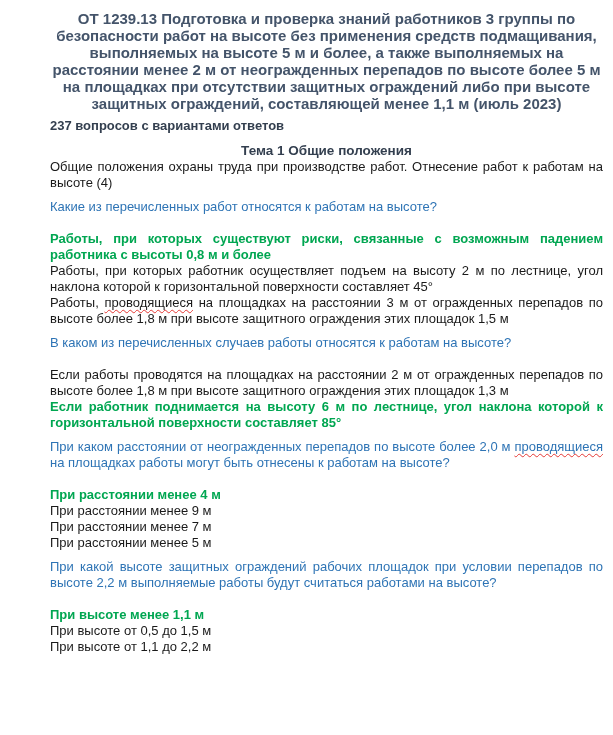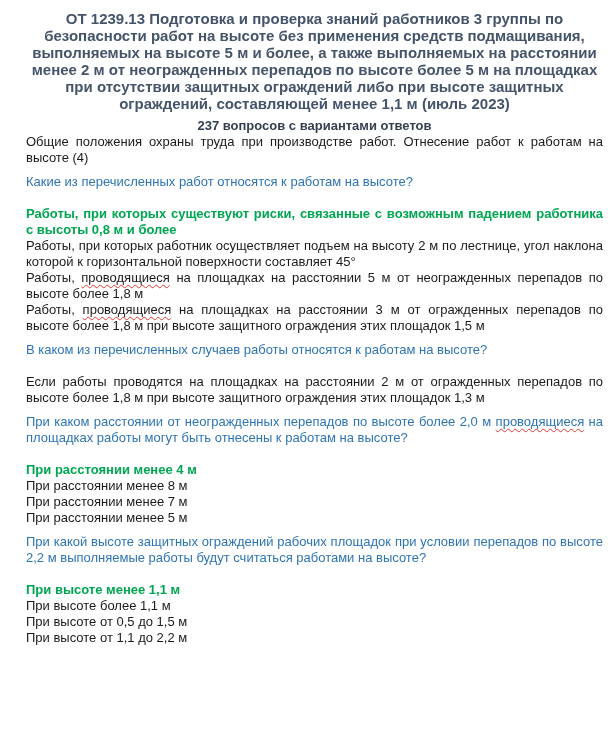--- a/index.html
+++ b/index.html
@@ -8,31 +8,32 @@
     overflow: hidden;
     background: #ffffff;
     font-family: "Liberation Sans", sans-serif;
     font-size: 13px;
     line-height: 16px;
     color: var(--body, #1a1a1a);
   }
   .doc {
     padding: 10px 10px 0 26px;
     text-align: justify;
+    margin-left: 24px;
   }
   .block { margin: 0; }
   .title {
     text-align: center;
     font-weight: 700;
     font-size: 15px;
     line-height: 17px;
     color: var(--title, #44546A);
   }
   .subtitle {
-    text-align: center;
+    text-align: left;
     font-weight: 700;
     color: var(--heading, #333F4F);
     margin-top: 6px;
   }
   .theme {
     text-align: center;
     font-weight: 700;
     font-size: 13.5px;
     color: var(--heading, #333F4F);
     margin-top: 9px;
@@ -53,31 +54,31 @@
     text-underline-offset: 2px;
     text-decoration-skip-ink: none;
   }
 </style>
 </head>
 <body>
 
 <div class="doc">
     <div class="block title"><span>ОТ 1239.13 Подготовка и проверка знаний работников 3 группы по безопасности работ на высоте без применения средств подмащивания, выполняемых на высоте 5 м и более, а также выполняемых на расстоянии менее 2 м от неогражденных перепадов по высоте более 5 м на площадках при отсутствии защитных ограждений либо при высоте защитных ограждений, составляющей менее 1,1 м (июль 2023)</span></div>
     <div class="block subtitle"><span>237 вопросов с вариантами ответов</span></div>
+    <div class="block theme"><span>Тема 1 Общие положения</span></div>
     <div class="block para"><span>Общие положения охраны труда при производстве работ. Отнесение работ к работам на высоте (4)</span></div>
     <div class="block question"><span>Какие из перечисленных работ относятся к работам на высоте?</span></div>
     <div class="block answer correct"><span>Работы, при которых существуют риски, связанные с возможным падением работника с высоты 0,8 м и более</span></div>
     <div class="block answer"><span>Работы, при которых работник осуществляет подъем на высоту 2 м по лестнице, угол наклона которой к горизонтальной поверхности составляет 45°</span></div>
-    <div class="block answer"><span>Работы, </span><span class="misspelled">проводящиеся</span><span> на площадках на расстоянии 5 м от неогражденных перепадов по высоте более 1,8 м</span></div>
     <div class="block answer"><span>Работы, </span><span class="misspelled">проводящиеся</span><span> на площадках на расстоянии 3 м от огражденных перепадов по высоте более 1,8 м при высоте защитного ограждения этих площадок 1,5 м</span></div>
     <div class="block question"><span>В каком из перечисленных случаев работы относятся к работам на высоте?</span></div>
     <div class="block answer"><span>Если работы проводятся на площадках на расстоянии 2 м от огражденных перепадов по высоте более 1,8 м при высоте защитного ограждения этих площадок 1,3 м</span></div>
+    <div class="block answer correct"><span>Если работник поднимается на высоту 6 м по лестнице, угол наклона которой к горизонтальной поверхности составляет 85°</span></div>
     <div class="block question"><span>При каком расстоянии от неогражденных перепадов по высоте более 2,0 м </span><span class="misspelled">проводящиеся</span><span> на площадках работы могут быть отнесены к работам на высоте?</span></div>
     <div class="block answer correct"><span>При расстоянии менее 4 м</span></div>
-    <div class="block answer"><span>При расстоянии менее 8 м</span></div>
+    <div class="block answer"><span>При расстоянии менее 9 м</span></div>
     <div class="block answer"><span>При расстоянии менее 7 м</span></div>
     <div class="block answer"><span>При расстоянии менее 5 м</span></div>
     <div class="block question"><span>При какой высоте защитных ограждений рабочих площадок при условии перепадов по высоте 2,2 м выполняемые работы будут считаться работами на высоте?</span></div>
     <div class="block answer correct"><span>При высоте менее 1,1 м</span></div>
-    <div class="block answer"><span>При высоте более 1,1 м</span></div>
     <div class="block answer"><span>При высоте от 0,5 до 1,5 м</span></div>
     <div class="block answer"><span>При высоте от 1,1 до 2,2 м</span></div>
   </div>
 
 </body></html>

